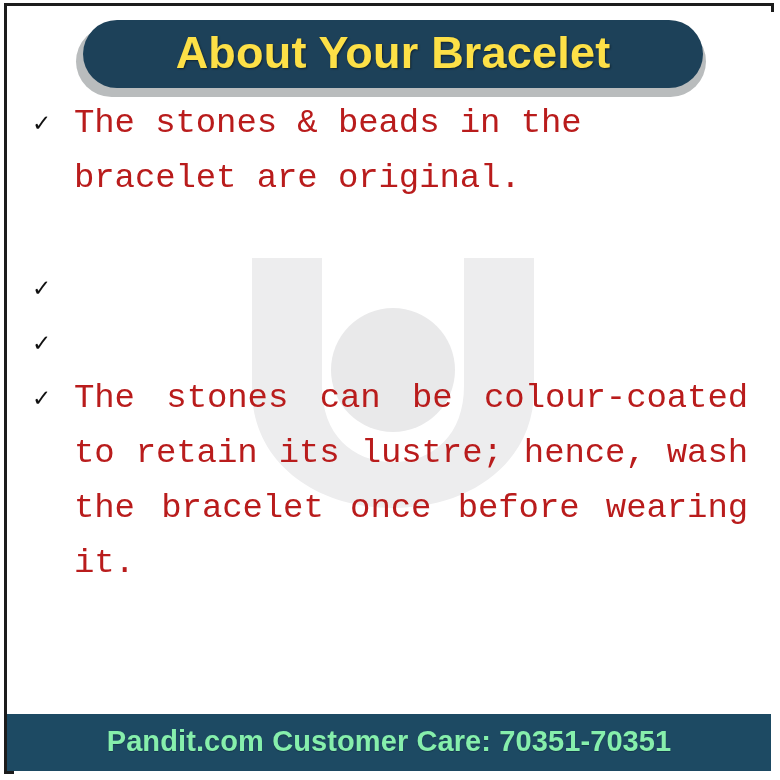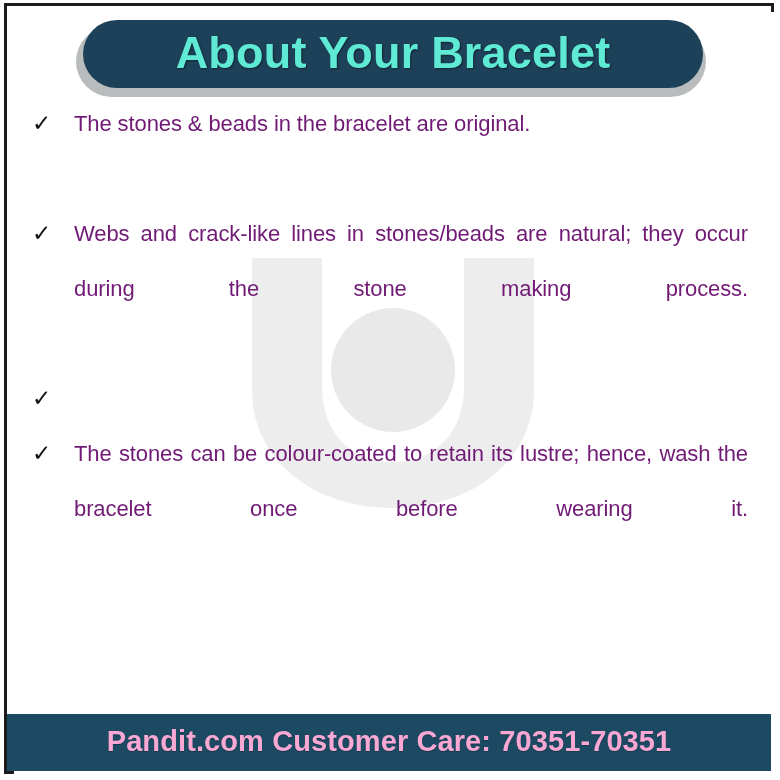--- a/index.html
+++ b/index.html
@@ -76,21 +76,21 @@
     border-radius: 34px;
     display: flex;
     align-items: center;
     justify-content: center;
   }
   #header-title {
     font-family: "Liberation Sans", "DejaVu Sans", sans-serif;
     font-weight: bold;
     font-size: 45px;
     letter-spacing: 0.2px;
-    color: #5eead4;
+    color: #fde047;
     text-shadow: 1px 1px 2px rgba(0,0,0,0.45);
     white-space: nowrap;
     line-height: 1;
     padding-bottom: 3px;
   }
 
   
   #content {
     position: absolute;
     left: 0;
@@ -108,24 +108,24 @@
     font-family: "DejaVu Sans", sans-serif;
     font-size: 23px;
     line-height: 55px;
     color: #111111;
     text-align: left;
     padding-left: 8px;
     box-sizing: border-box;
   }
   .bullet-text {
     flex: 1 1 auto;
-    font-family: Liberation Sans, sans-serif;
-    font-size: 22px;
+    font-family: Liberation Mono, monospace;
+    font-size: 34px;
     line-height: 55px;
-    color: #701a75;
+    color: #b91c1c;
     text-align: justify;
     text-justify: inter-word;
     letter-spacing: -0.1px;
     padding-right: 4px;
   }
   .bullet-text::after {
     content: "";
     display: inline-block;
     width: 100%;
     height: 0;
@@ -144,21 +144,21 @@
     background: #1d4a63;
     z-index: 4;
     display: flex;
     align-items: center;
     justify-content: center;
   }
   #footer-text {
     font-family: "Liberation Sans", "DejaVu Sans", sans-serif;
     font-weight: bold;
     font-size: 29px;
-    color: #f9a8d4;
+    color: #86efac;
     letter-spacing: 0.1px;
     white-space: nowrap;
     line-height: 1;
     padding-bottom: 2px;
     text-shadow: 0 1px 1px rgba(0,0,0,0.25);
   }
 </style>
 </head>
 <body>
 
@@ -184,21 +184,20 @@
 
   <div id="content">
 
     <div class="bullet-row">
       <div class="check-col">✓</div>
       <div class="bullet-text nojustify">The stones &amp; beads in the bracelet are original.</div>
     </div>
 
     <div class="bullet-row">
       <div class="check-col">✓</div>
-      <div class="bullet-text">Webs and crack-like lines in stones/beads are natural; they occur during the stone making process.</div>
     </div>
 
     <div class="bullet-row">
       <div class="check-col">✓</div>
     </div>
 
     <div class="bullet-row">
       <div class="check-col">✓</div>
       <div class="bullet-text">The stones can be colour-coated to retain its lustre; hence, wash the bracelet once before wearing it.</div>
     </div>

